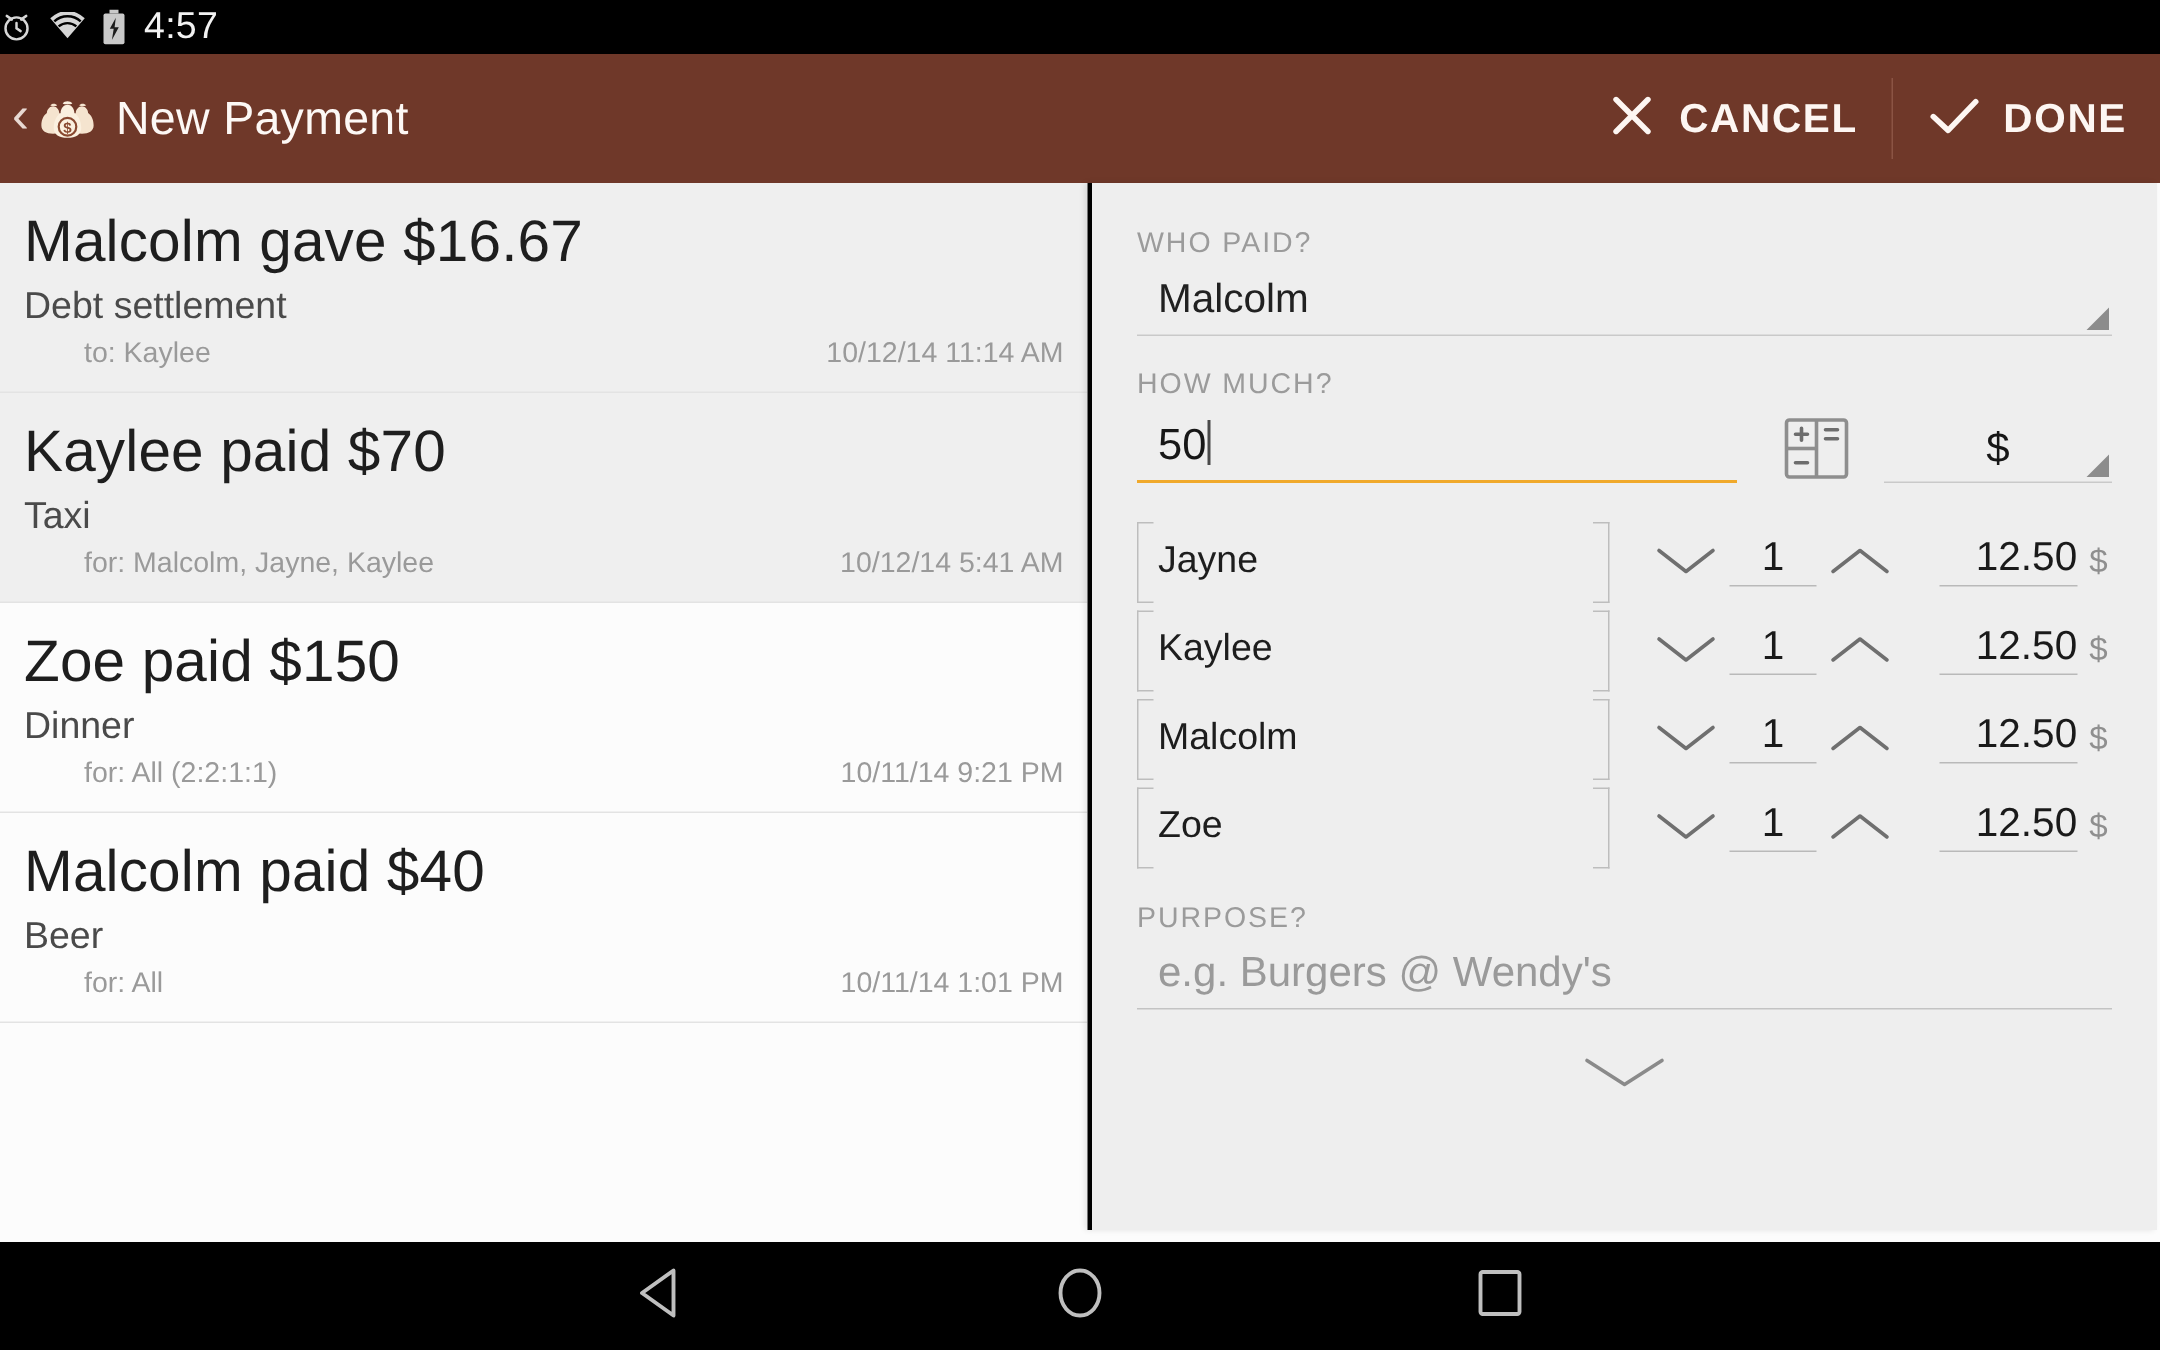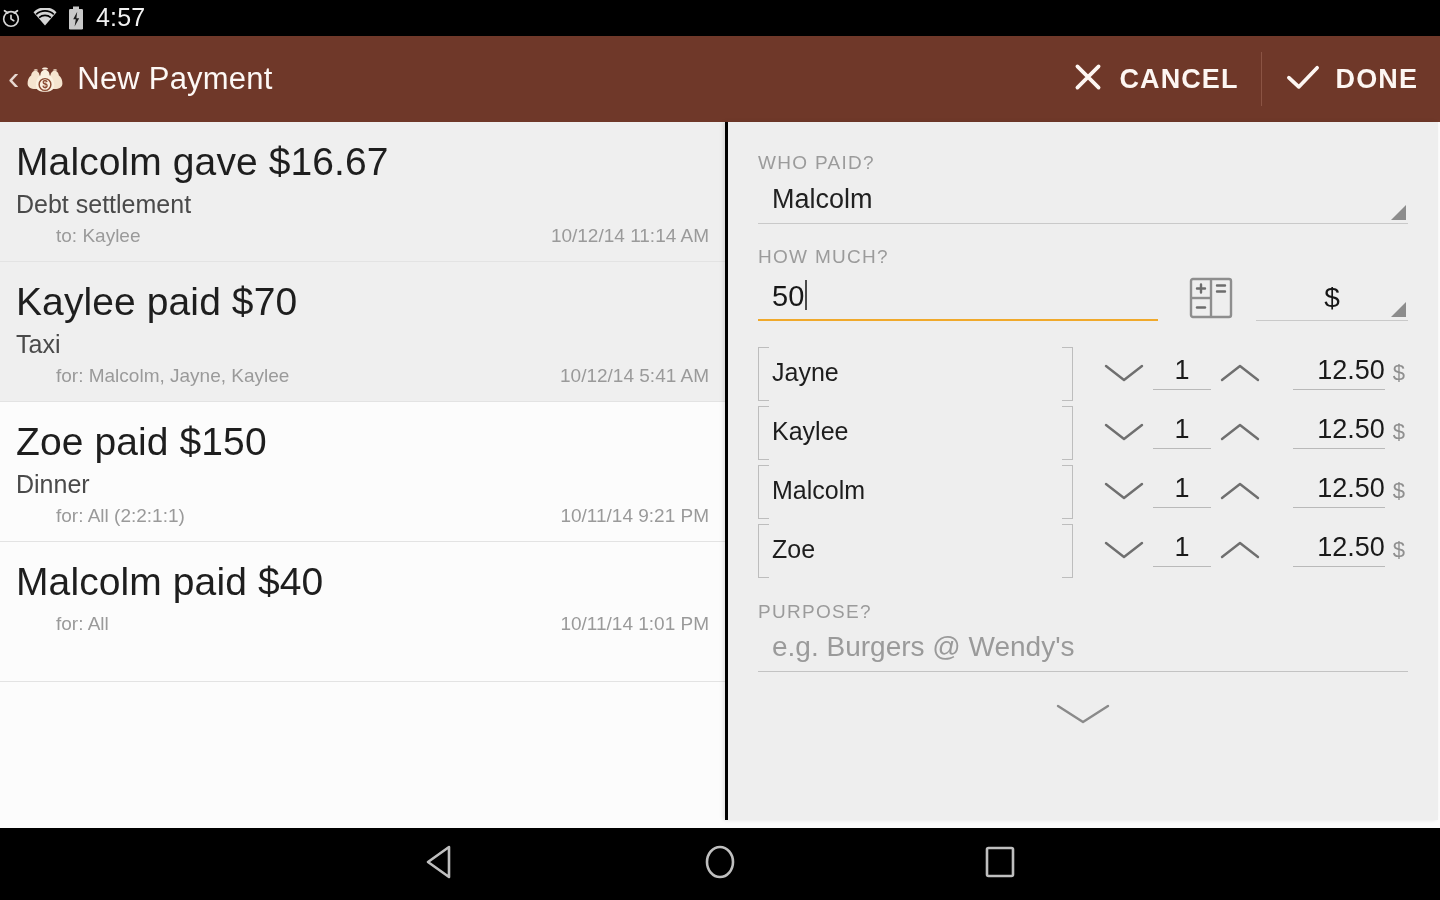--- a/index.html
+++ b/index.html
@@ -305,20 +305,21 @@
       <div class="li-title">Zoe paid $150</div>
       <div class="li-sub">Dinner</div>
       <div class="li-meta">
         <span class="li-for">for: All (2:2:1:1)</span>
         <span class="li-date">10/11/14 9:21 PM</span>
       </div>
     </div>
 
     <div class="list-item">
       <div class="li-title">Malcolm paid $40</div>
+      <div class="li-sub">Beer</div>
       <div class="li-meta">
         <span class="li-for">for: All</span>
         <span class="li-date">10/11/14 1:01 PM</span>
       </div>
     </div>
 
   </div>
 
   <div class="form-pane">
 

